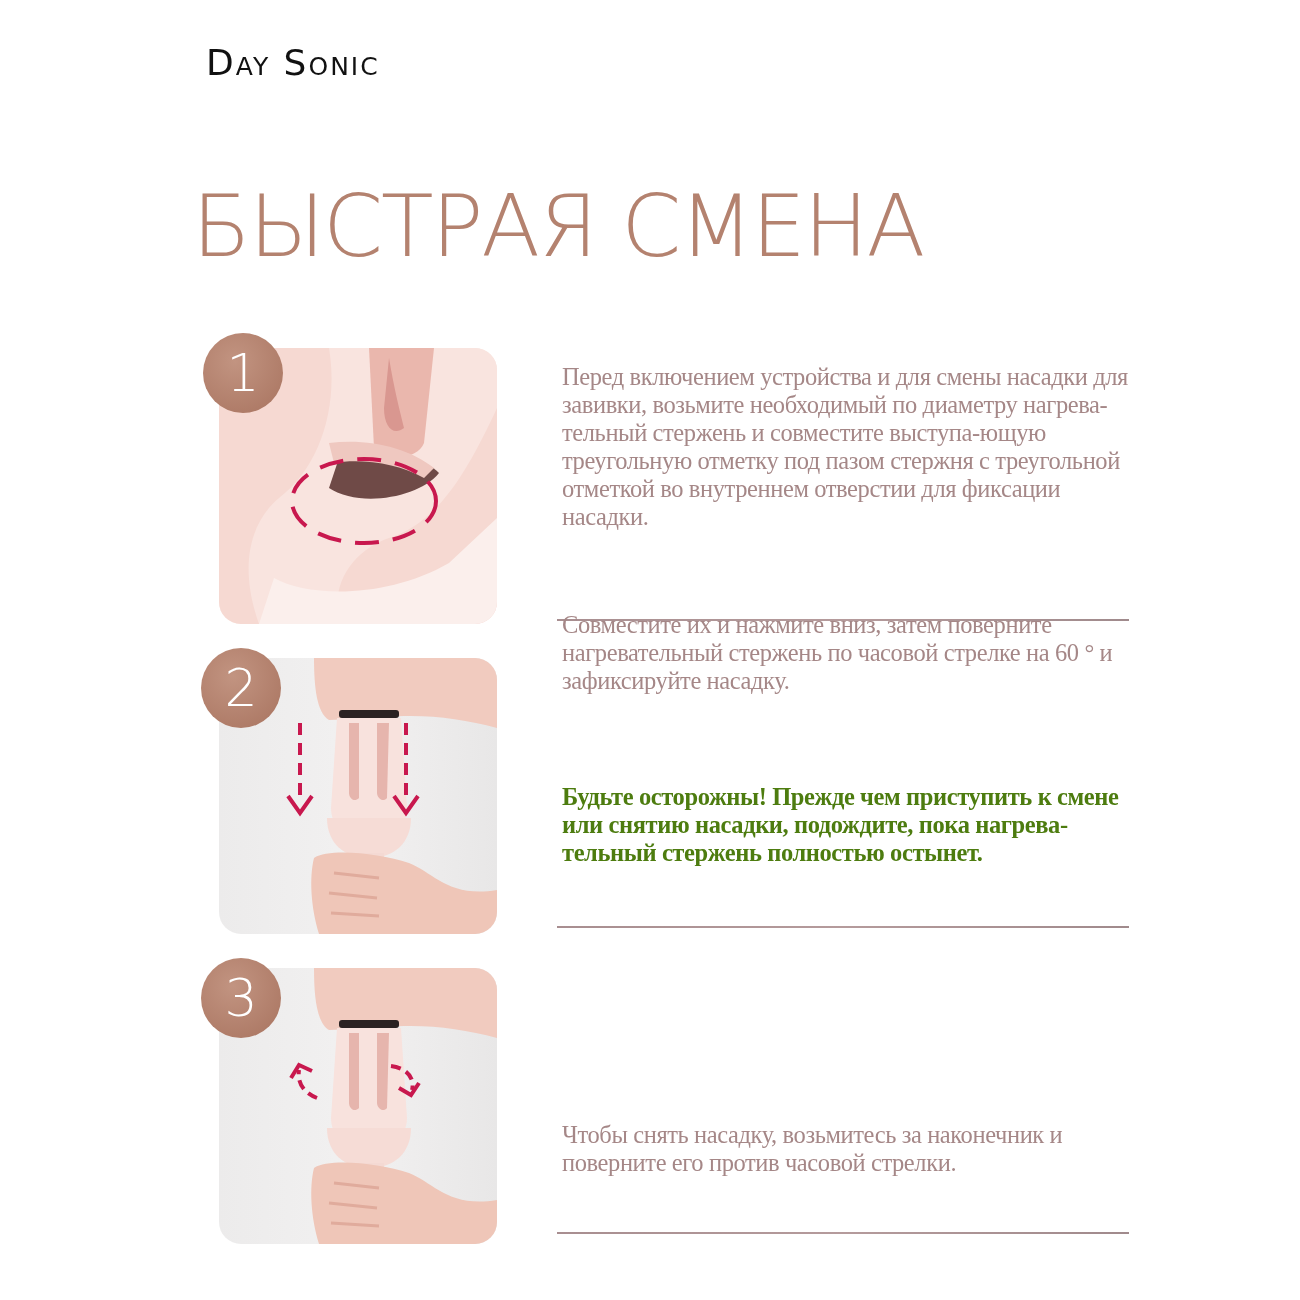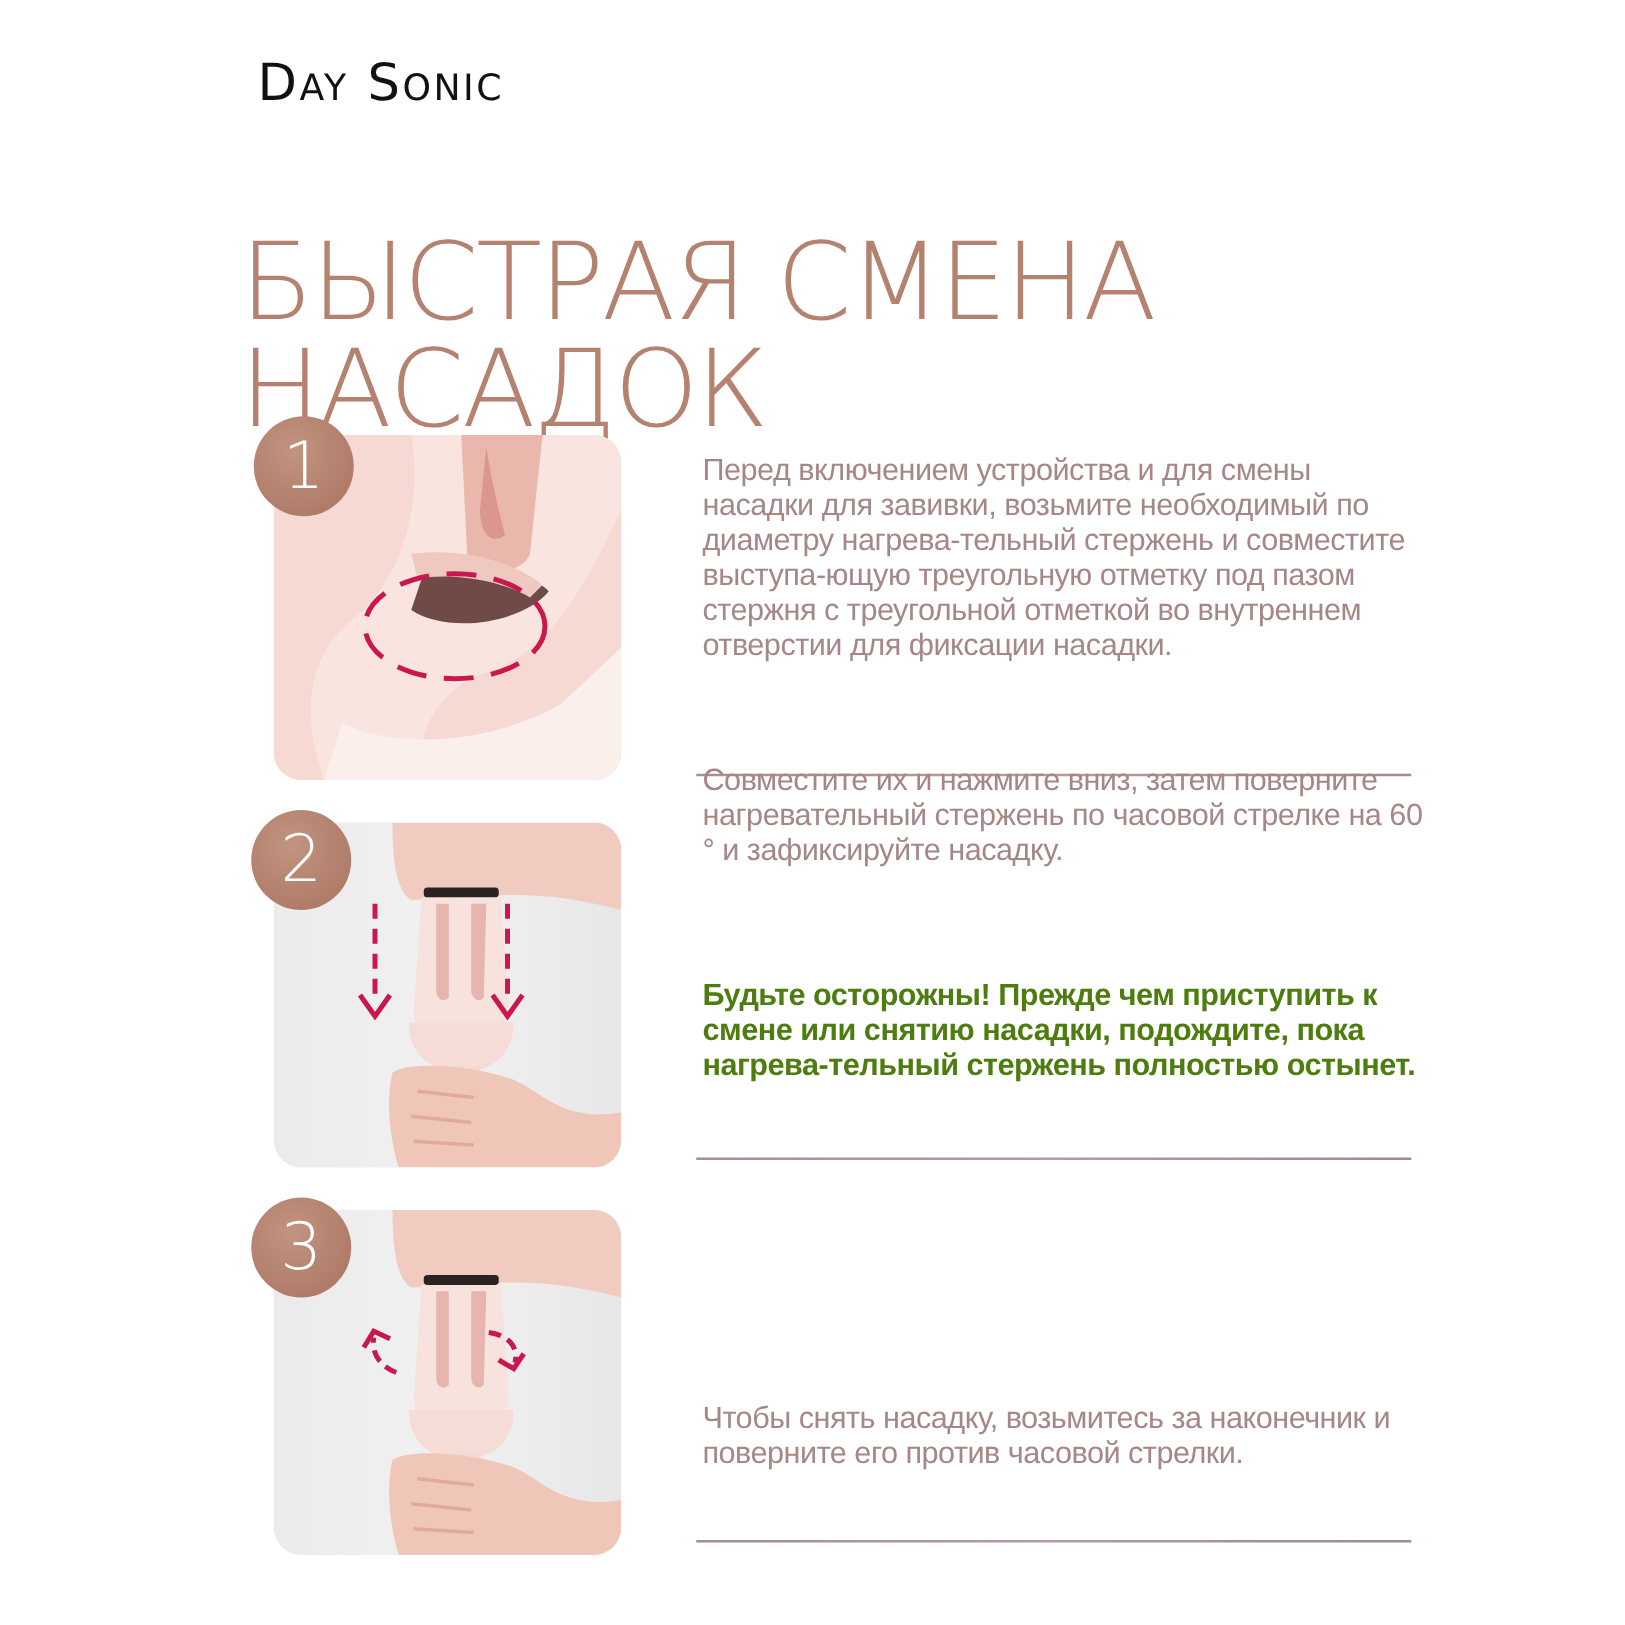--- a/index.html
+++ b/index.html
@@ -2,21 +2,21 @@
 <html><head>
 <meta charset="utf-8">
 <style>
   * { box-sizing: border-box; margin: 0; padding: 0; }
   html, body { width: 1300px; height: 1300px; background: #ffffff; overflow: hidden; }
   body { position: relative; font-family: "Liberation Sans", sans-serif; }
 
   .brand {
     position: absolute; left: 206px; top: 42px;
     font-family: "DejaVu Sans", sans-serif;
-    font-size: 41px; letter-spacing: 2px; color: #111;
+    font-size: 36px; letter-spacing: 2px; color: #111;
     font-variant: small-caps; font-weight: 400;
   }
 
   .title {
     position: absolute; left: 192px; top: 135px;
     font-family: "DejaVu Sans", sans-serif;
     font-weight: 200;
     font-size: 86px; line-height: 86px;
     color: #b4826f;
     letter-spacing: -2px;
@@ -37,21 +37,21 @@
     background: radial-gradient(circle at 40% 35%, #c29481 0%, #a8735f 100%);
     color: #fff; font-family: "DejaVu Sans", sans-serif; font-weight: 200;
     font-size: 52px; line-height: 80px; text-align: center;
   }
   .b1 { left: 203px; top: 333px; }
   .b2 { left: 201px; top: 648px; }
   .b3 { left: 201px; top: 958px; }
 
   .step-text {
     position: absolute; left: 562px; width: 580px;
-    font-family: Liberation Sans, sans-serif;
+    font-family: Liberation Serif, serif;
     font-weight: 300;
     font-size: 24.5px; line-height: 28px;
     color: #a58787;
     letter-spacing: -0.4px;
   }
   .t1 { top: 363px; }
   .t2 { top: 611px; }
   .t2b { top: 783px; font-weight: 700; color: #4d7c0f; }
   .t3 { top: 1121px; }
 
@@ -65,21 +65,20 @@
 
   svg { position: absolute; left: 0; top: 0; }
 </style>
 </head>
 <body>
 
 <div class="brand">Day Sonic</div>
 
 <h1 class="title">
   <span>БЫСТРАЯ СМЕНА</span>
-  <span>НАСАДОК</span>
 </h1>
 
 <div class="step-img img1">
   <svg width="278" height="276" viewBox="0 0 278 276">
     <path d="M40 0 L250 0 L278 30 L278 276 L0 276 L0 0 Z" fill="#f6d9d2"></path>
     <path d="M110 0 C120 60 100 120 60 150 C30 175 20 220 40 276 L120 276 C110 230 140 200 170 190 C220 175 250 120 278 60 L278 0 Z" fill="#f9e4df"></path>
     <path d="M150 0 L215 0 L205 95 C200 110 170 115 155 100 Z" fill="#eab7ad"></path>
     <path d="M170 10 C175 40 180 60 185 80 C175 88 165 80 165 60 Z" fill="#d99790"></path>
     <path d="M120 110 C150 100 200 105 220 125 C200 150 140 160 110 140 Z" fill="#6f4a47"></path>
     <path d="M110 95 C150 90 190 100 215 120 L205 130 C180 115 140 110 115 115 Z" fill="#efc8c0"></path>

